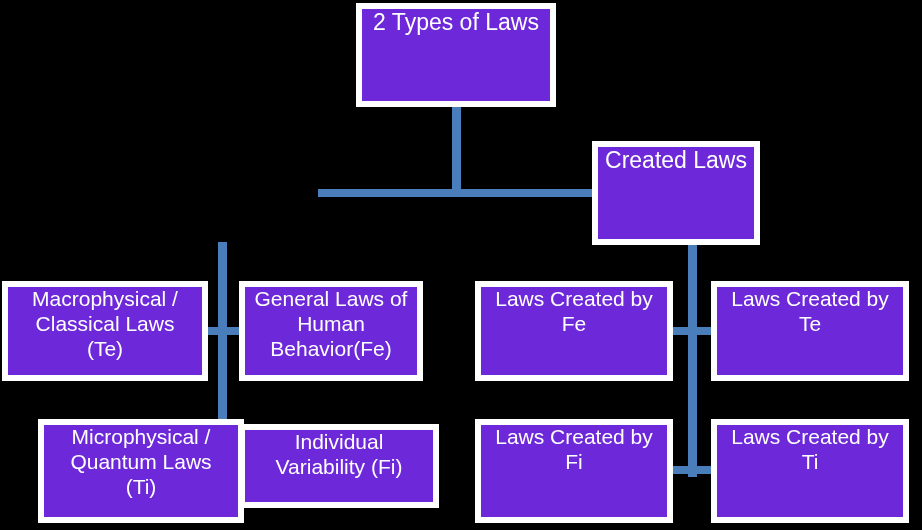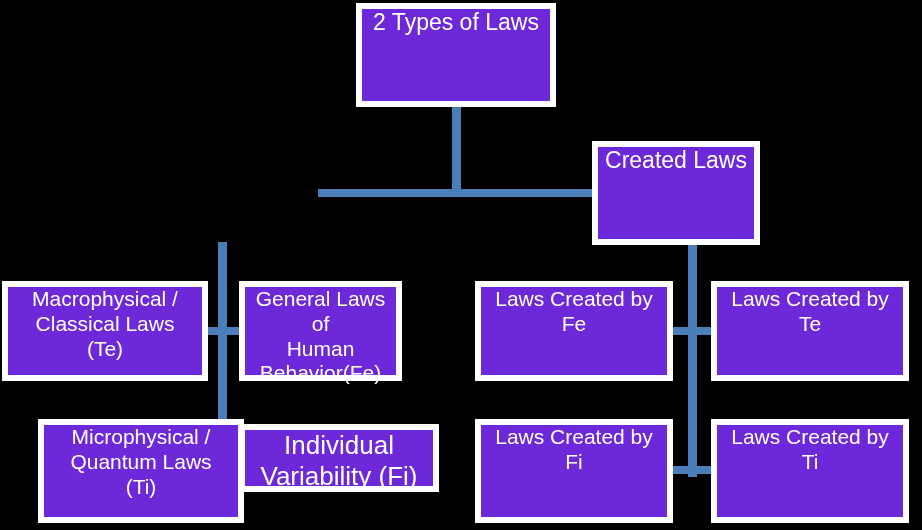--- a/index.html
+++ b/index.html
@@ -37,23 +37,23 @@
     padding: 0 4px;
     box-sizing: border-box;
     white-space: pre-line;
   }
   
   #node-root      { left: 356px; top: 3px;   width: 200px; height: 104px; font-size: 23px; }
   #node-natural   { left: 122px; top: 141px; width: 200px; height: 104px; font-size: 23px; }
   #node-created   { left: 592px; top: 141px; width: 168px; height: 104px; font-size: 23px; }
 
   #node-macro     { left: 2px;   top: 281px; width: 206px; height: 100px; font-size: 21px; }
-  #node-general   { left: 239px; top: 281px; width: 163px; height: 100px; font-size: 21px; }
+  #node-general   { left: 239px; top: 281px; width: 184px; height: 100px; font-size: 21px; }
   #node-micro     { left: 2px;   top: 419px; width: 206px; height: 104px; font-size: 21px; margin-left: 36px; }
-  #node-individ   { left: 239px; top: 424px; width: 200px; height: 68px;  font-size: 26px; }
+  #node-individ   { left: 239px; top: 424px; width: 200px; height: 84px;  font-size: 21px; }
 
   #node-fe        { left: 475px; top: 281px; width: 198px; height: 100px; font-size: 21px; }
   #node-te        { left: 711px; top: 281px; width: 198px; height: 100px; font-size: 21px; }
   #node-fi        { left: 475px; top: 419px; width: 198px; height: 104px; font-size: 21px; }
   #node-ti        { left: 711px; top: 419px; width: 198px; height: 104px; font-size: 21px; }
 
   
   .conn {
     position: absolute;
     background: #4a7ebb;

